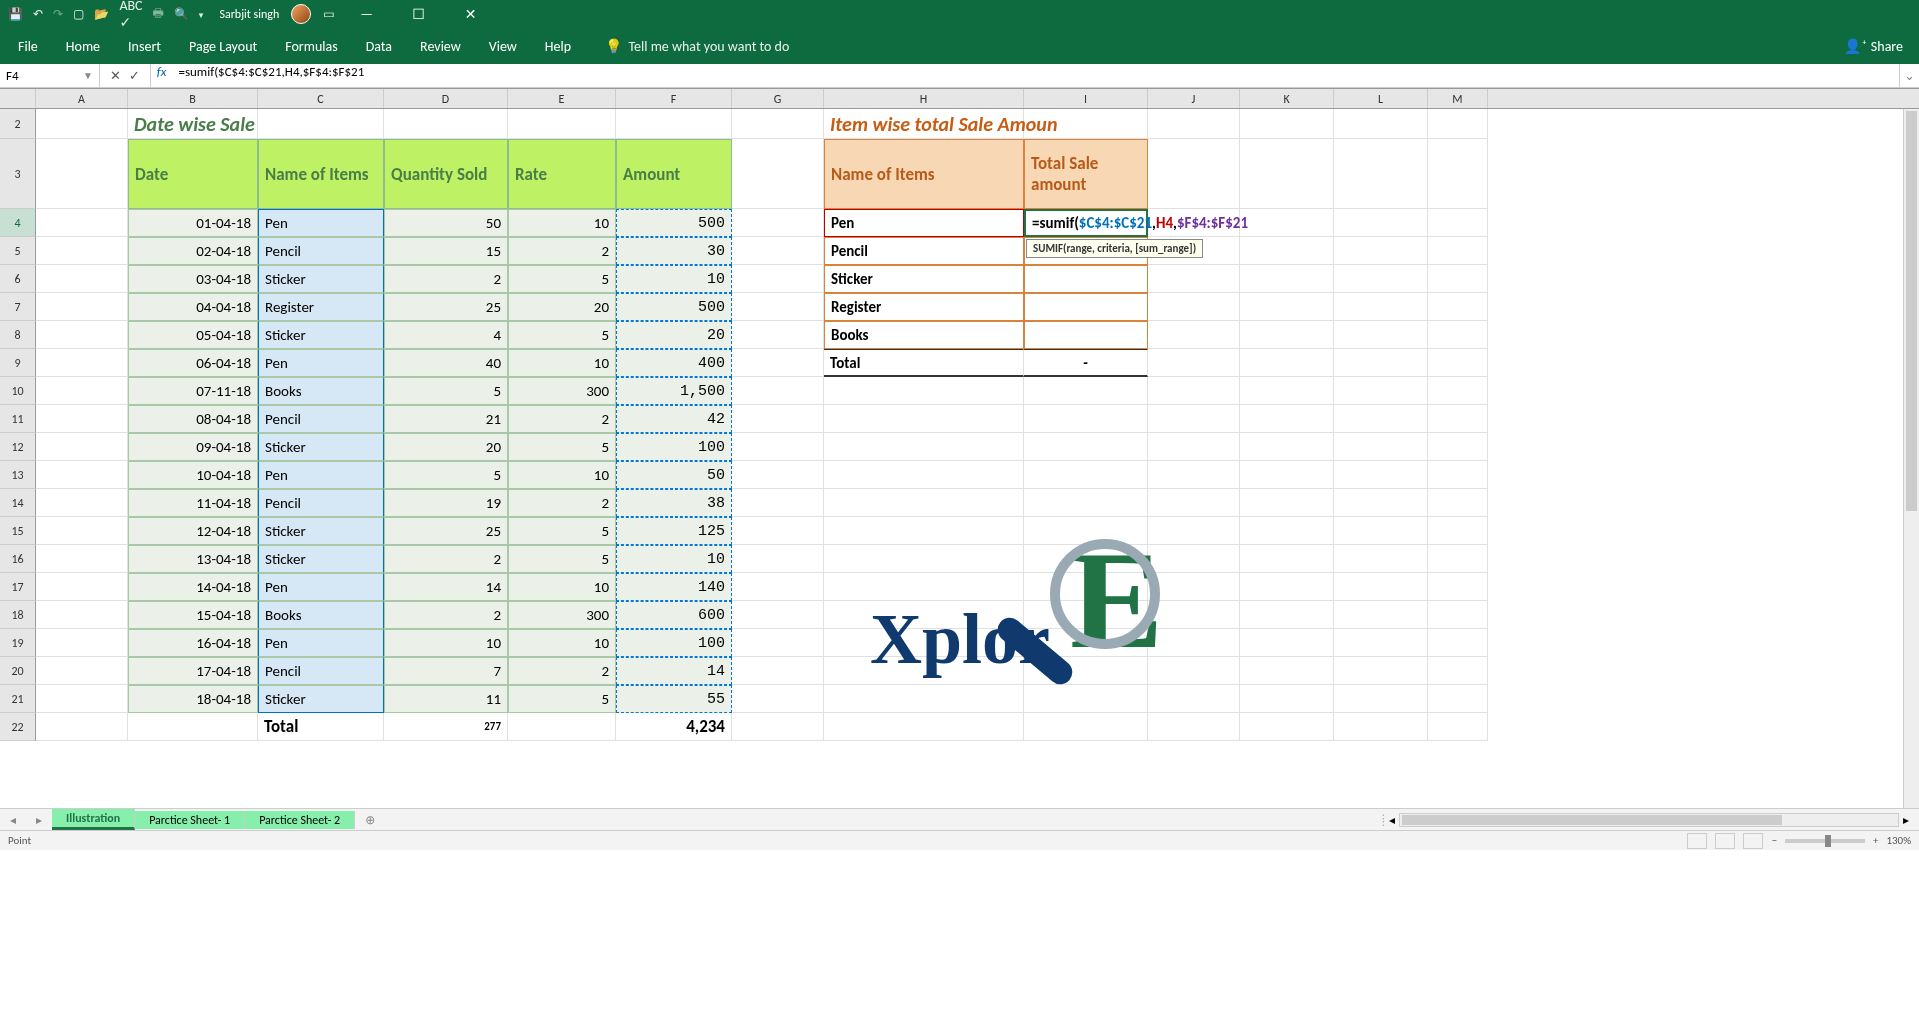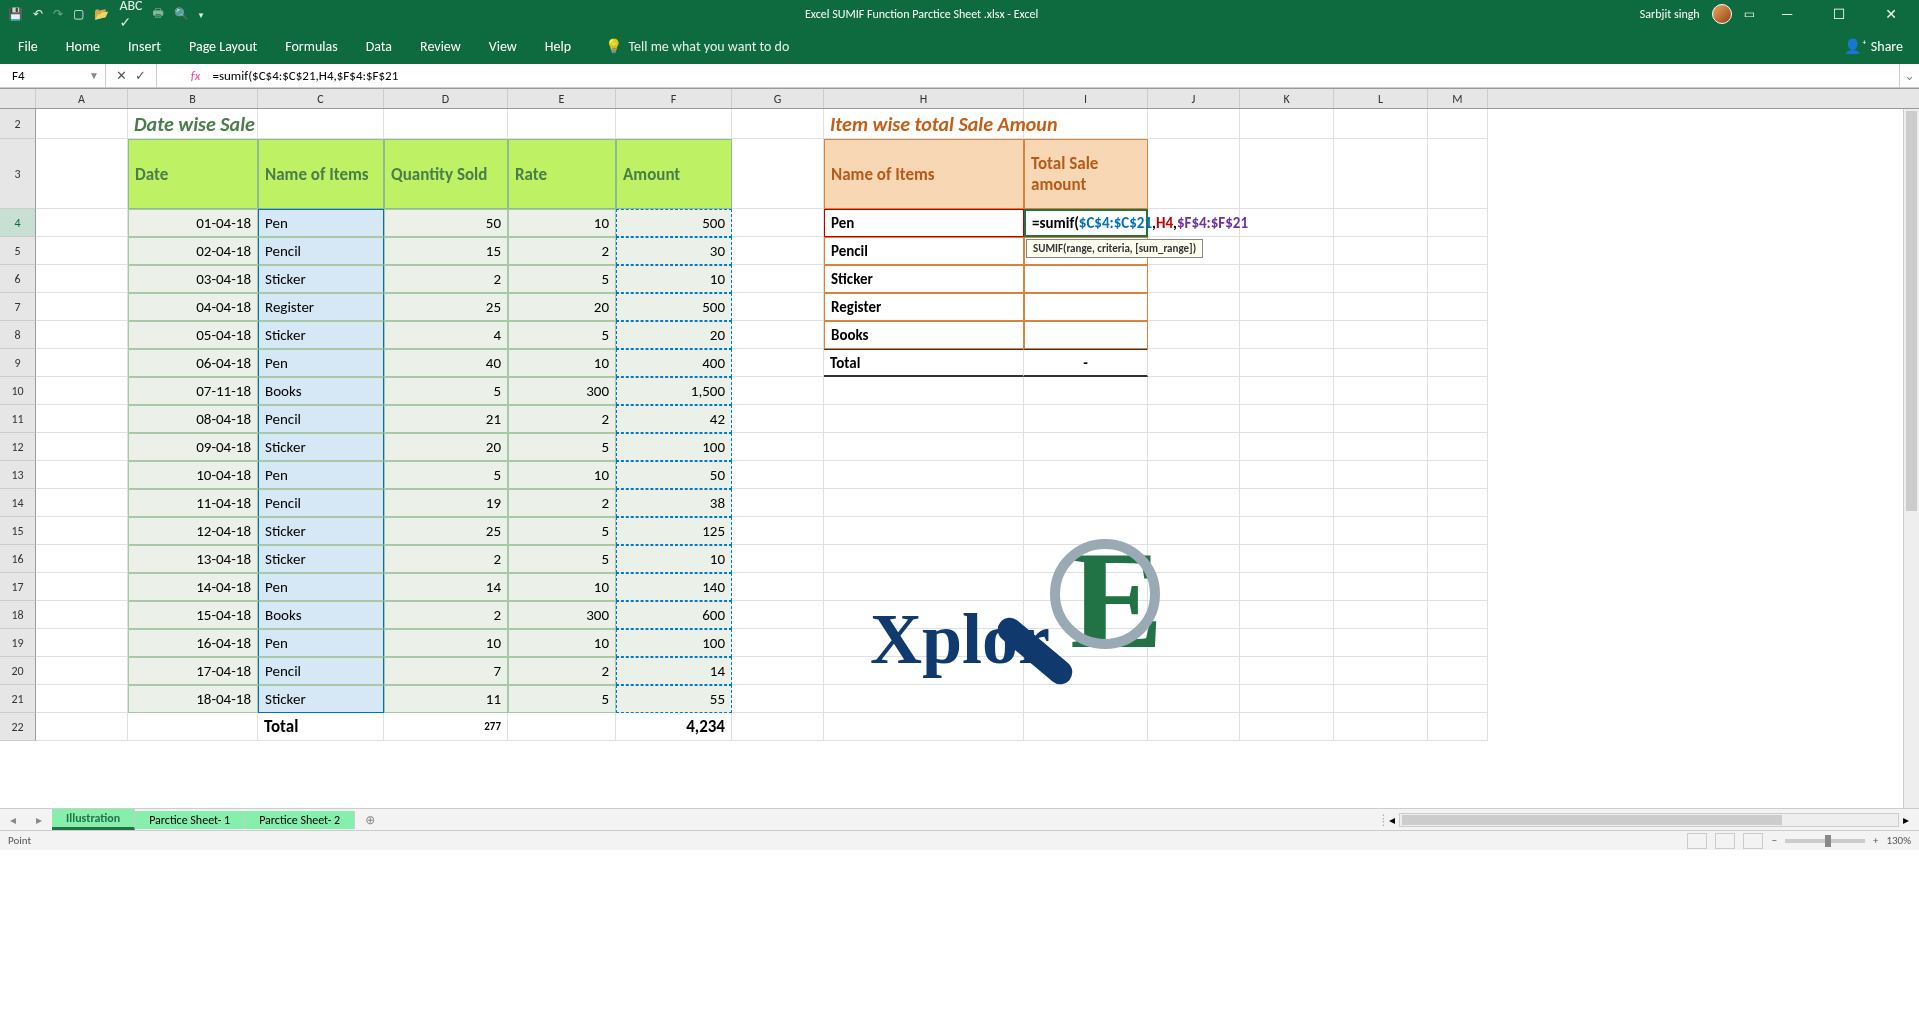--- a/index.html
+++ b/index.html
@@ -14,25 +14,25 @@
 .avatar { width: 20px; height: 20px; border-radius: 50%; background: linear-gradient(135deg,#f4a460,#8b4513); border: 1px solid #fff; }
 .win-btn { width: 40px; text-align: center; font-size: 14px; }
 
 
 .ribbon { background: #0e6b3f; height: 36px; display: flex; align-items: center; padding: 0 4px; color: #fff; font-size: 14px; }
 .ribbon-tab { padding: 8px 14px; cursor: pointer; }
 .tell-me { display: flex; align-items: center; gap: 6px; margin-left: 20px; opacity: .9; }
 .share-btn { margin-left: auto; display: flex; align-items: center; gap: 4px; padding: 0 12px; }
 
 
-.fbar { height: 24px; border-bottom: 1px solid #ccc; display: flex; align-items: center; font-size: 13px; background: #fff; padding-left: 6px; }
+.fbar { height: 24px; border-bottom: 1px solid #ccc; display: flex; font-size: 13px; background: #fff; }
 .name-box { width: 100px; height: 100%; border-right: 1px solid #ccc; display: flex; align-items: center; padding: 0 6px; }
 .name-box .dd { margin-left: auto; color: #888; font-size: 10px; }
 .fbar-btns { display: flex; align-items: center; gap: 8px; padding: 0 10px; border-right: 1px solid #ccc; height: 100%; color: #555; }
-.fbar-fx { padding: 0 6px; font-style: italic; color: #ec4899; margin-left: 28px; }
+.fbar-fx { padding: 0 6px; font-style: italic; color: #0369a1; }
 .fbar-input { flex: 1; padding: 0 6px; font-family: Calibri, sans-serif; }
 .fbar-expand { width: 20px; text-align: center; color: #888; border-left: 1px solid #ccc; height: 100%; display: flex; align-items: center; justify-content: center; }
 
 
 .grid-wrap { position: relative; height: 720px; overflow: hidden; border-top: 1px solid #999; }
 .col-headers { display: flex; height: 20px; background: #e6e6e6; border-bottom: 1px solid #999; font-size: 12px; color: #333; }
 .select-all { width: 36px; border-right: 1px solid #ccc; background: #e6e6e6; }
 .col-h { border-right: 1px solid #ccc; text-align: center; line-height: 20px; }
 .row-h { width: 36px; border-right: 1px solid #999; border-bottom: 1px solid #ccc; background: #e6e6e6; text-align: center; font-size: 12px; color: #333; display: flex; align-items: center; justify-content: center; }
 .row-h.active { background: #c8e0d4; color: #0e6b3f; }
@@ -49,21 +49,21 @@
 .hdr-green { background: #bef264; border: 1px solid #8fbc8f; font-weight: bold; color: #4a7d4a; font-size: 17px; }
 .tbl1-cell { border: 1px solid #a8c8a8; background: #ebf1e9; }
 .tbl1-cell.right { justify-content: flex-end; }
 .title-green { color: #4a7d4a; font-weight: bold; font-size: 20px; font-style: italic; }
 .title-orange { color: #c75d13; font-weight: bold; font-size: 20px; font-style: italic; }
 .hdr-orange { background: #f8d7b5; border: 1px solid #d9843d; font-weight: bold; color: #b85a18; font-size: 17px; }
 .tbl2-cell { border: 1px solid #d9843d; font-weight: bold; }
 
 
 .sel-blue { background: #d6e7f5 !important; }
-.marching-ants { border: 1px dashed #0078d4 !important; }
+.marching-ants { border: 1px dashed #0078d4 !important; font-family: Liberation Mono, monospace; }
 
 
 .editing-cell { border: 2px solid #217346 !important; background: #fff !important; white-space: nowrap; overflow: visible !important; z-index: 5; position: relative; }
 .editing-cell .f-part { font-family: Calibri; }
 .if-blue { color: #0070c0; } .if-red { color: #c00000; } .if-purple { color: #7030a0; }
 .tooltip { position: absolute; top: 28px; left: 0; background: #fffff0; border: 1px solid #888; font-size: 11px; padding: 2px 6px; color: #333; white-space: nowrap; z-index: 10; }
 
 
 .ref-red { border: 1.5px solid #c00000 !important; }
 
@@ -102,21 +102,20 @@
     <span>💾</span>
     <span>↶</span>
     <span style="opacity:.4">↷</span>
     <span>▢</span>
     <span>📂</span>
     <span style="font-size:14px">ABC<br>✓</span>
     <span style="opacity:.5">🖶</span>
     <span>🔍</span>
     <span style="font-size:9px">▾</span>
   </div>
-  <div class="title-center">Excel SUMIF Function Parctice Sheet .xlsx  -  Excel</div>
   <div class="title-right">
     <span>Sarbjit singh</span>
     <div class="avatar"></div>
     <span>▭</span>
     <span class="win-btn">—</span>
     <span class="win-btn">☐</span>
     <span class="win-btn">✕</span>
   </div>
 </div>
 

